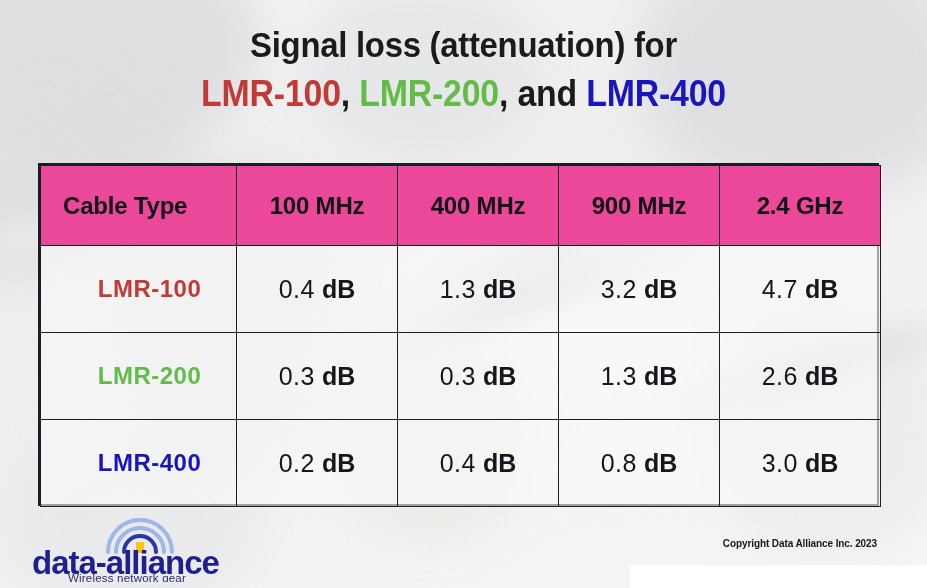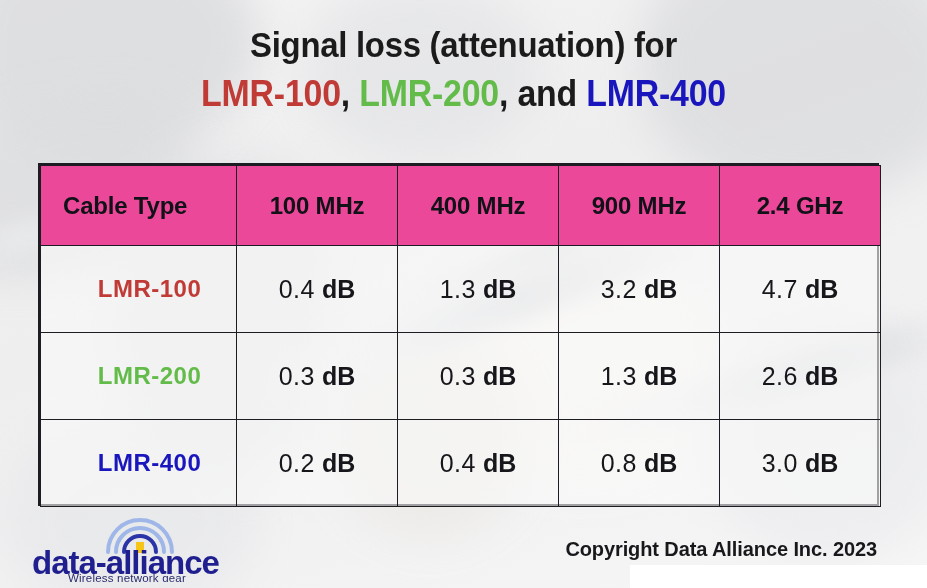--- a/index.html
+++ b/index.html
@@ -141,21 +141,21 @@
     left:28px; top:512px;
     width:225px; height:70px;
     z-index:6;
   }
   .logo svg { display:block; }
 
   
   .copyright {
     position:absolute;
     right:50px; top:538px;
-    font-size:20px;
+    font-size:10px;
     font-weight:bold;
     color:#18181c;
     letter-spacing:-.1px;
     z-index:7;
   }
 
   
   .corner-patch {
     position:absolute;
     left:630px; top:565px;

